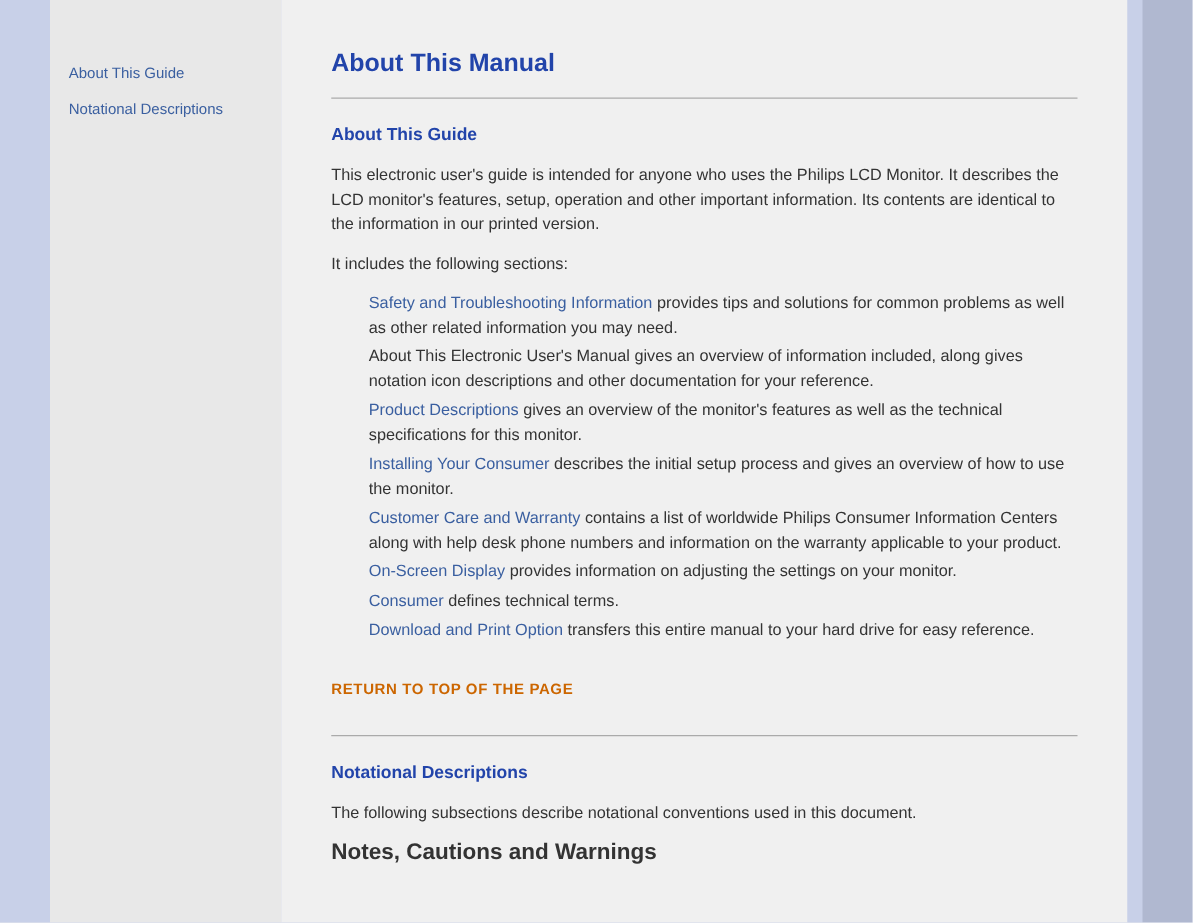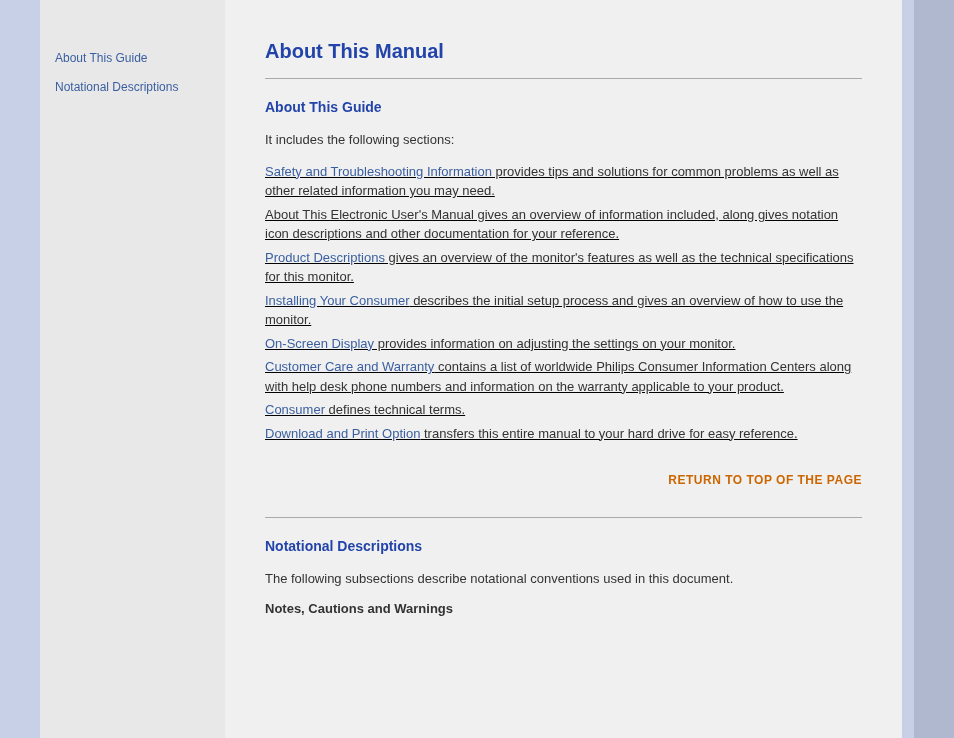--- a/index.html
+++ b/index.html
@@ -78,38 +78,38 @@
     }
 
     .body-text {
       color: #333333;
       font-size: 13px;
       line-height: 1.5;
       margin-bottom: 12px;
     }
 
     .indented-section {
+      margin-left: 30px;
       margin-top: 8px;
-      text-decoration: underline;
     }
 
     .indented-section p {
       color: #333333;
       font-size: 13px;
       line-height: 1.5;
       margin-bottom: 4px;
     }
 
     .link {
       color: #3a5fa0;
       text-decoration: none;
     }
 
     .return-to-top {
-      text-align: right;
+      text-align: left;
       margin: 30px 0;
       color: #cc6600;
       font-size: 12px;
       font-weight: bold;
       letter-spacing: 0.5px;
     }
 
     .return-to-top a {
       color: #cc6600;
       text-decoration: none;
@@ -117,21 +117,21 @@
 
     .bottom-divider {
       border: none;
       border-top: 1px solid #aaaaaa;
       margin: 10px 0 20px 0;
     }
 
     .bold-text {
       font-weight: bold;
       color: #333333;
-      font-size: 13px;
+      font-size: 18px;
     }
   </style>
 </head>
 <body>
 
 <div class="left-border"></div>
 
 <div class="sidebar">
   <a href="#about-guide">About This Guide</a>
   <a href="#notational">Notational Descriptions</a>
@@ -139,41 +139,42 @@
 
 <div class="main-content">
 
   <h1 class="page-title">About This Manual</h1>
 
   <hr class="divider">
 
   <div id="about-guide">
     <h2 class="section-title">About This Guide</h2>
 
+    <p class="body-text">This electronic user's guide is intended for anyone who uses the Philips LCD Monitor. It describes the LCD monitor's features, setup, operation and other important information. Its contents are identical to the information in our printed version.</p>
 
     <p class="body-text">It includes the following sections:</p>
 
     <div class="indented-section">
       <p>
         <a class="link" href="#">Safety and Troubleshooting Information</a> provides tips and solutions for common problems as well as other related information you may need.
       </p>
       <p>
         About This Electronic User's Manual gives an overview of information included, along gives notation icon descriptions and other documentation for your reference.
       </p>
       <p>
         <a class="link" href="#">Product Descriptions</a> gives an overview of the monitor's features as well as the technical specifications for this monitor.
       </p>
       <p>
         <a class="link" href="#">Installing Your Consumer</a> describes the initial setup process and gives an overview of how to use the monitor.
       </p>
       <p>
+        <a class="link" href="#">Customer Care and Warranty</a> contains a list of worldwide Philips Consumer Information Centers along with help desk phone numbers and information on the warranty applicable to your product.
+      </p>
+      <p>
         <a class="link" href="#">On-Screen Display</a> provides information on adjusting the settings on your monitor.
-      </p>
-      <p>
-        <a class="link" href="#">Customer Care and Warranty</a> contains a list of worldwide Philips Consumer Information Centers along with help desk phone numbers and information on the warranty applicable to your product.
       </p>
       <p>
         <a class="link" href="#">Consumer</a> defines technical terms.
       </p>
       <p>
         <a class="link" href="#">Download and Print Option</a> transfers this entire manual to your hard drive for easy reference.
       </p>
     </div>
   </div>
 

